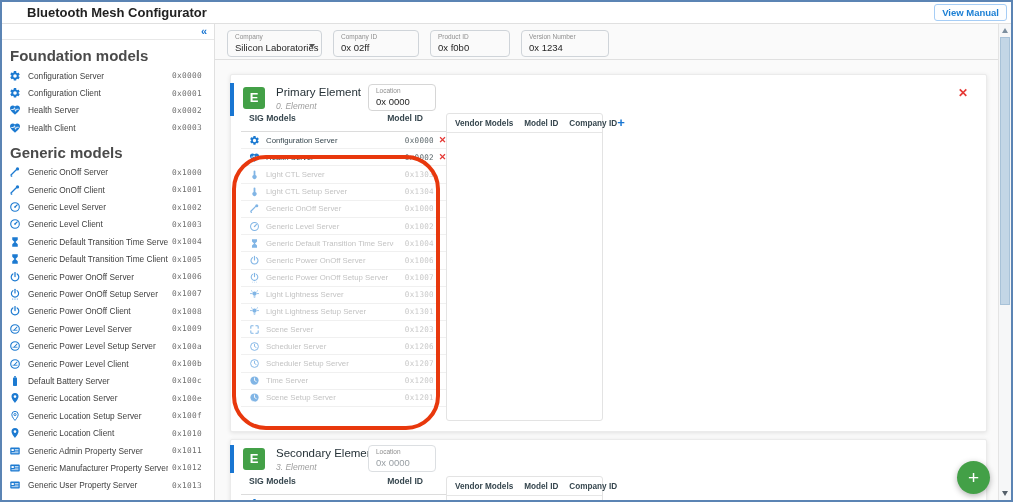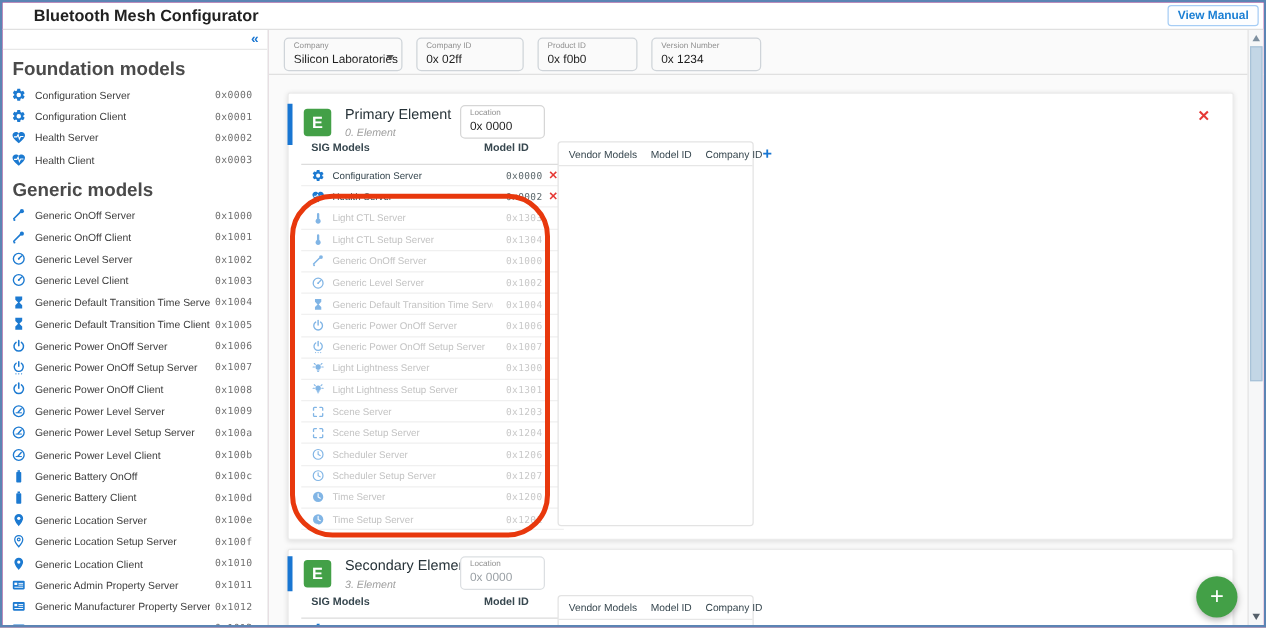--- a/index.html
+++ b/index.html
@@ -67,21 +67,21 @@
   .sig-row .rm{width:17px;text-align:center;color:var(--red);font-size:9px;font-weight:bold;cursor:pointer;}
   .sig-row.disabled .lbl{color:#c3c3c3;}
   .sig-row.disabled .hex{color:#c9c9c9;}
   .sig-row.disabled .icon{opacity:.55;}
   .sig-row .rm-spacer{width:17px;}
 
   .vendor{position:absolute;left:215px;width:157px;background:#fff;border:1px solid #e3e3e3;border-radius:3px;}
   .card.primary .vendor{top:38px;height:308px;}
   .card.secondary .vendor{top:36px;height:70px;}
   .v-head{display:flex;align-items:center;height:19px;border-bottom:1px solid #e6e6e6;padding:0 8px;}
-  .v-head .vh{font-size:8.2px;font-weight:normal;color:#37474f;white-space:nowrap;}
+  .v-head .vh{font-size:8.2px;font-weight:bold;color:#37474f;white-space:nowrap;}
   .v-head .vh + .vh{margin-left:11px;}
   .v-add{margin-left:auto;color:var(--accent);font-size:13px;font-weight:bold;cursor:pointer;line-height:10px;}
 
   .oval{position:absolute;left:1px;top:80px;width:208px;height:275px;border:4px solid var(--annotation);border-radius:34px;pointer-events:none;z-index:4;}
 
   
   .fab{position:absolute;right:21px;bottom:6px;width:33px;height:33px;border-radius:50%;background:var(--green);border:none;color:#fff;font-size:19px;line-height:30px;text-align:center;box-shadow:0 2px 6px rgba(0,0,0,.3);cursor:pointer;z-index:8;padding:0;font-family:"Liberation Sans",sans-serif;}
   .vscroll{position:absolute;right:0;top:0;bottom:0;width:13px;background:#f6f7f8;border-left:1px solid #e4e4e4;z-index:7;}
   .sb-up,.sb-down{position:absolute;left:3px;width:0;height:0;border-left:3.5px solid transparent;border-right:3.5px solid transparent;}
   .sb-up{top:4px;border-bottom:5px solid #7d8f9f;}
@@ -271,32 +271,22 @@
           <span class="lbl">Generic Power Level Client</span>
           <span class="hex">0x100b</span>
         </div>
         <div class="side-item">
           <span class="icon">
             <svg viewBox="0 0 24 24">
               <rect x="8" y="5" width="8" height="17" rx="1.3" fill="currentColor"></rect>
               <rect x="10" y="2.4" width="4" height="2.6" fill="currentColor"></rect>
             </svg>
           </span>
-          <span class="lbl">Generic Battery OnOff</span>
+          <span class="lbl">Default Battery Server</span>
           <span class="hex">0x100c</span>
-        </div>
-        <div class="side-item">
-          <span class="icon">
-            <svg viewBox="0 0 24 24">
-              <rect x="8" y="5" width="8" height="17" rx="1.3" fill="currentColor"></rect>
-              <rect x="10" y="2.4" width="4" height="2.6" fill="currentColor"></rect>
-            </svg>
-          </span>
-          <span class="lbl">Generic Battery Client</span>
-          <span class="hex">0x100d</span>
         </div>
         <div class="side-item">
           <span class="icon">
             <svg viewBox="0 0 24 24">
               <path fill="currentColor" d="M12 2.2a7 7 0 00-7 7c0 5.2 7 12.6 7 12.6s7-7.4 7-12.6a7 7 0 00-7-7z"></path>
               <circle cx="12" cy="9.2" r="2.6" fill="#fff"></circle>
             </svg>
           </span>
           <span class="lbl">Generic Location Server</span>
           <span class="hex">0x100e</span>
@@ -536,30 +526,20 @@
                   <path fill="none" stroke="currentColor" stroke-width="2.3" stroke-linecap="round" d="M4 9V5.6A1.6 1.6 0 015.6 4H9M15 4h3.4A1.6 1.6 0 0120 5.6V9M20 15v3.4a1.6 1.6 0 01-1.6 1.6H15M9 20H5.6A1.6 1.6 0 014 18.4V15"></path>
                 </svg>
               </span>
               <span class="lbl">Scene Server</span>
               <span class="hex">0x1203</span>
               <span class="rm-spacer"></span>
             </div>
             <div class="sig-row disabled">
               <span class="icon">
                 <svg viewBox="0 0 24 24">
-                  <path fill="none" stroke="currentColor" stroke-width="2.3" stroke-linecap="round" d="M4 9V5.6A1.6 1.6 0 015.6 4H9M15 4h3.4A1.6 1.6 0 0120 5.6V9M20 15v3.4a1.6 1.6 0 01-1.6 1.6H15M9 20H5.6A1.6 1.6 0 014 18.4V15"></path>
-                </svg>
-              </span>
-              <span class="lbl">Scene Setup Server</span>
-              <span class="hex">0x1204</span>
-              <span class="rm-spacer"></span>
-            </div>
-            <div class="sig-row disabled">
-              <span class="icon">
-                <svg viewBox="0 0 24 24">
                   <circle cx="12" cy="12" r="8.5" fill="none" stroke="currentColor" stroke-width="2.1"></circle>
                   <path d="M12 7v5l3.5 2.1" fill="none" stroke="currentColor" stroke-width="2" stroke-linecap="round"></path>
                 </svg>
               </span>
               <span class="lbl">Scheduler Server</span>
               <span class="hex">0x1206</span>
               <span class="rm-spacer"></span>
             </div>
             <div class="sig-row disabled">
               <span class="icon">
@@ -584,21 +564,21 @@
               <span class="rm-spacer"></span>
             </div>
             <div class="sig-row disabled">
               <span class="icon">
                 <svg viewBox="0 0 24 24">
                   <circle cx="12" cy="12" r="9" fill="currentColor"></circle>
                   <path d="M12 6.6V12l3.8 2.3" fill="none" stroke="#fff" stroke-width="1.9" stroke-linecap="round"></path>
                   <path d="M7.5 19.6c1.4.9 2.9 1.4 4.5 1.4" fill="none" stroke="#fff" stroke-width="1.6"></path>
                 </svg>
               </span>
-              <span class="lbl">Time Setup Server</span>
+              <span class="lbl">Scene Setup Server</span>
               <span class="hex">0x1201</span>
               <span class="rm-spacer"></span>
             </div>
           </div>
       </div>
 
       <div class="vendor">
         <div class="v-head">
           <span class="vh">Vendor Models</span>
           <span class="vh">Model ID</span>

